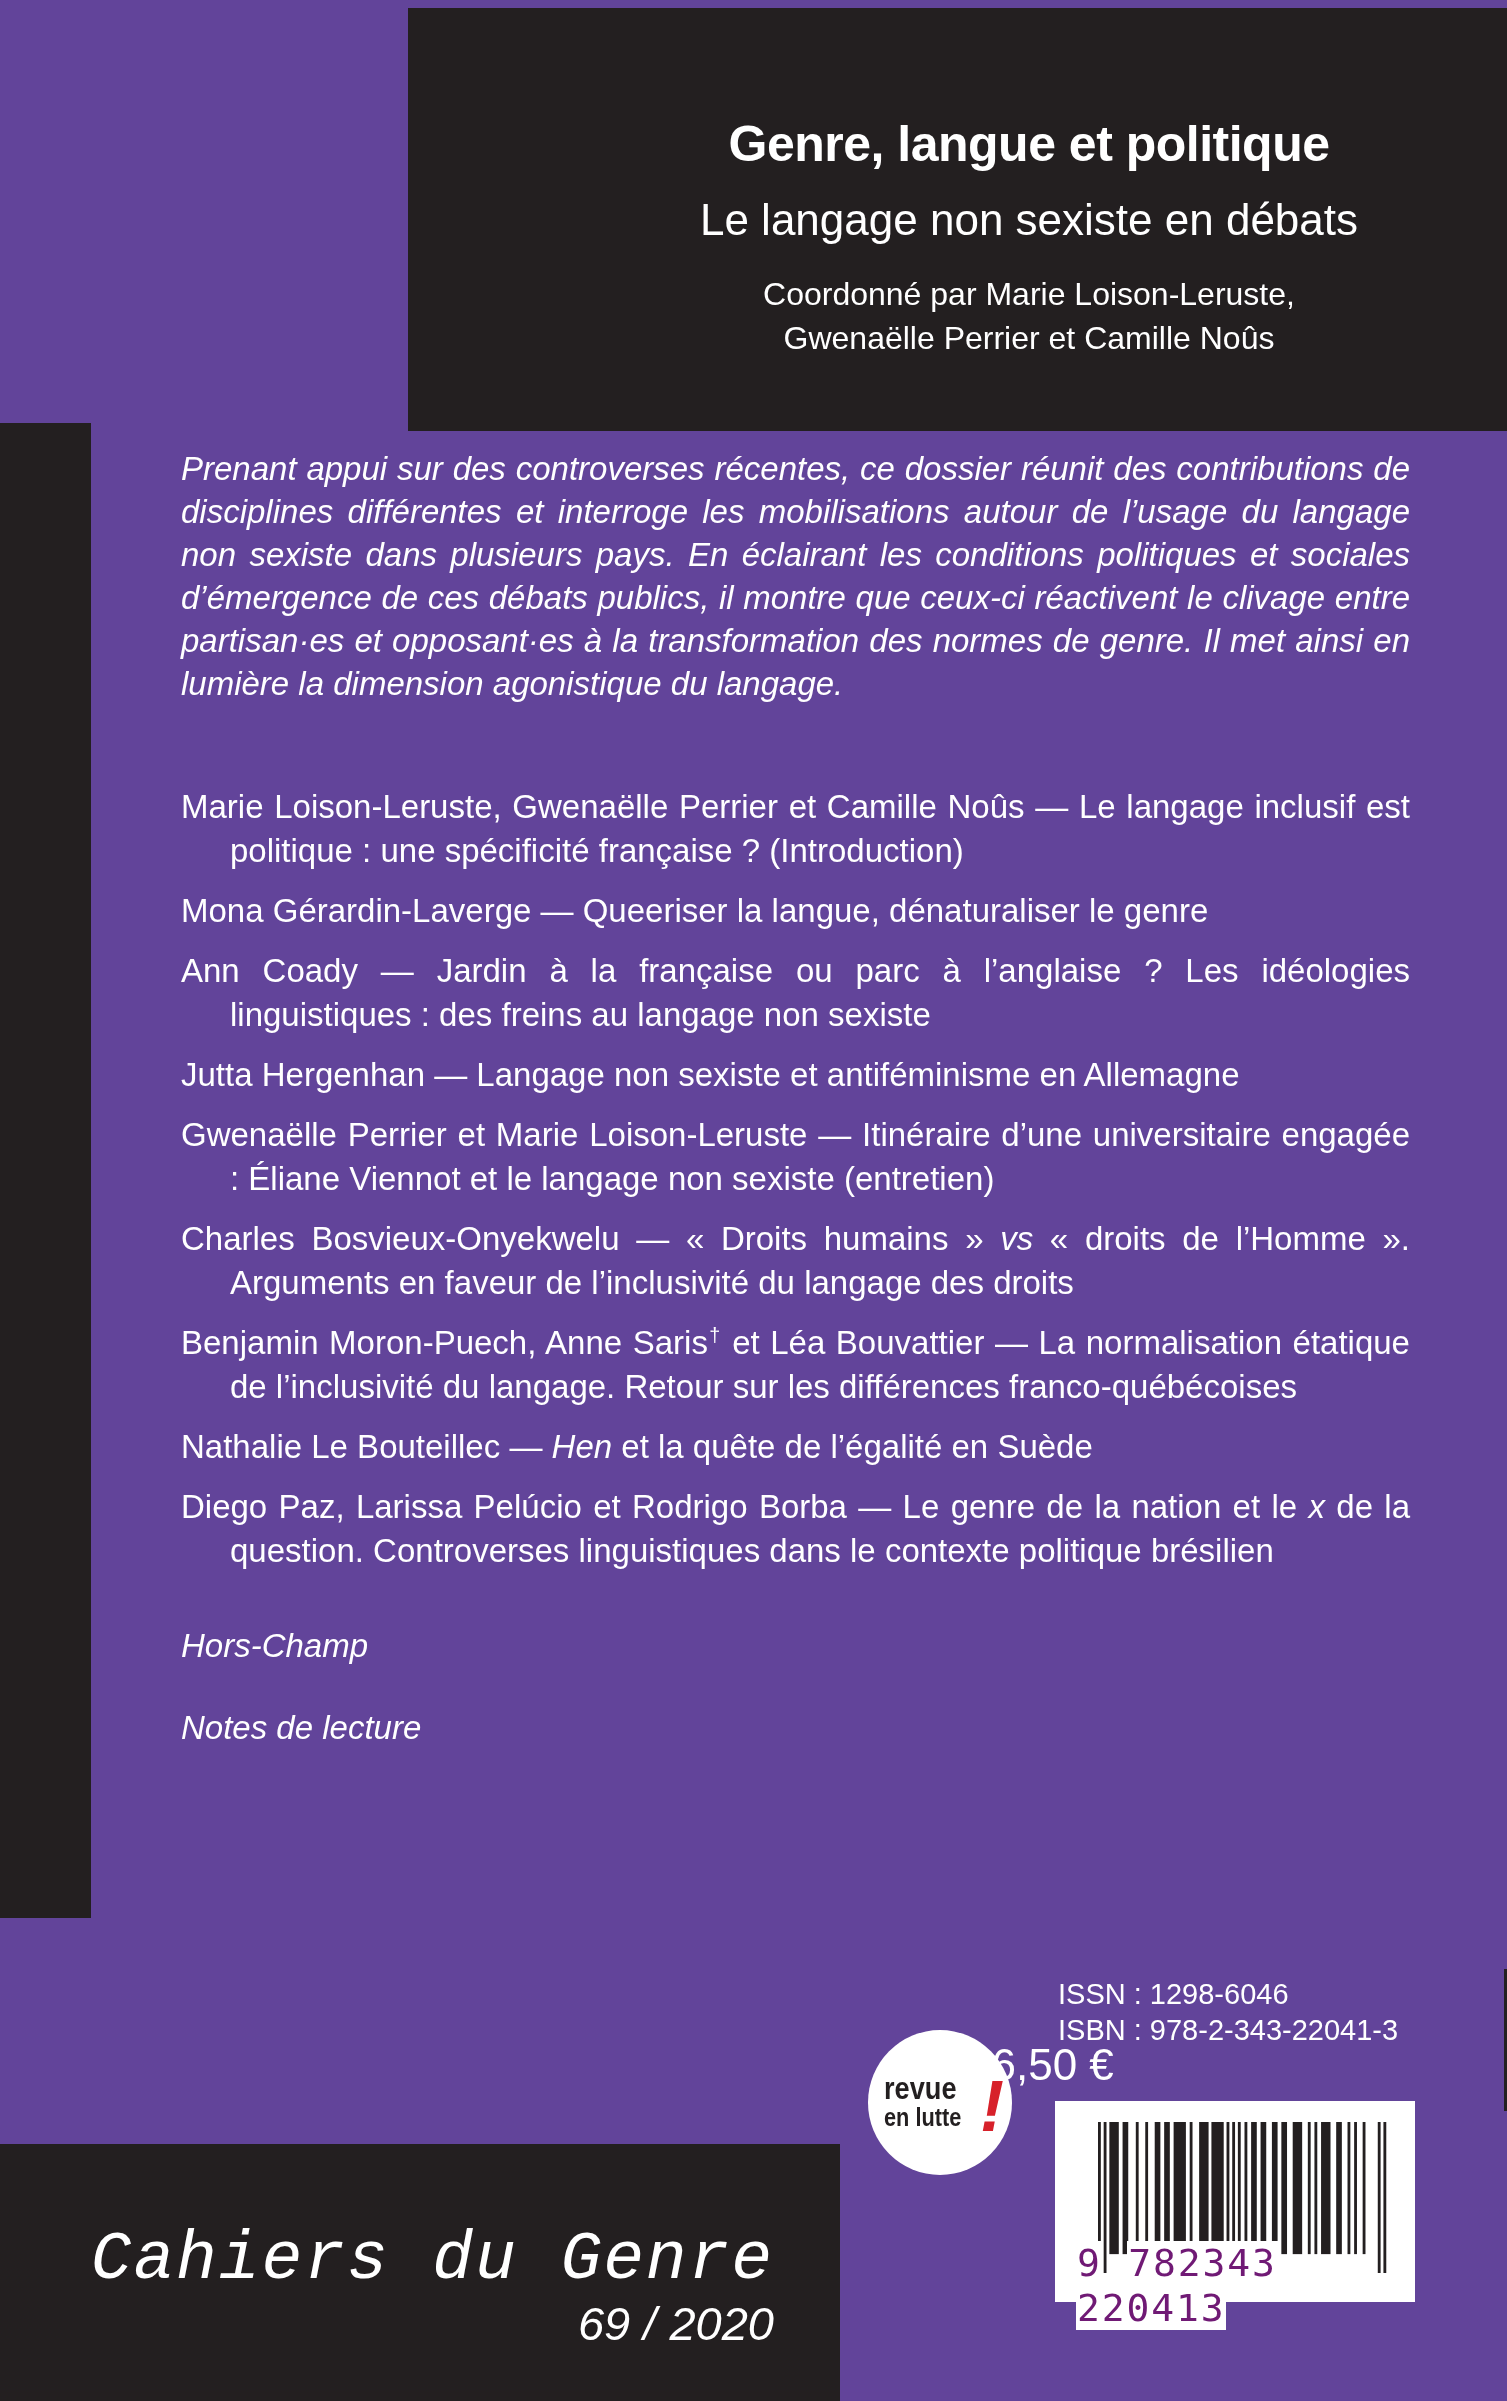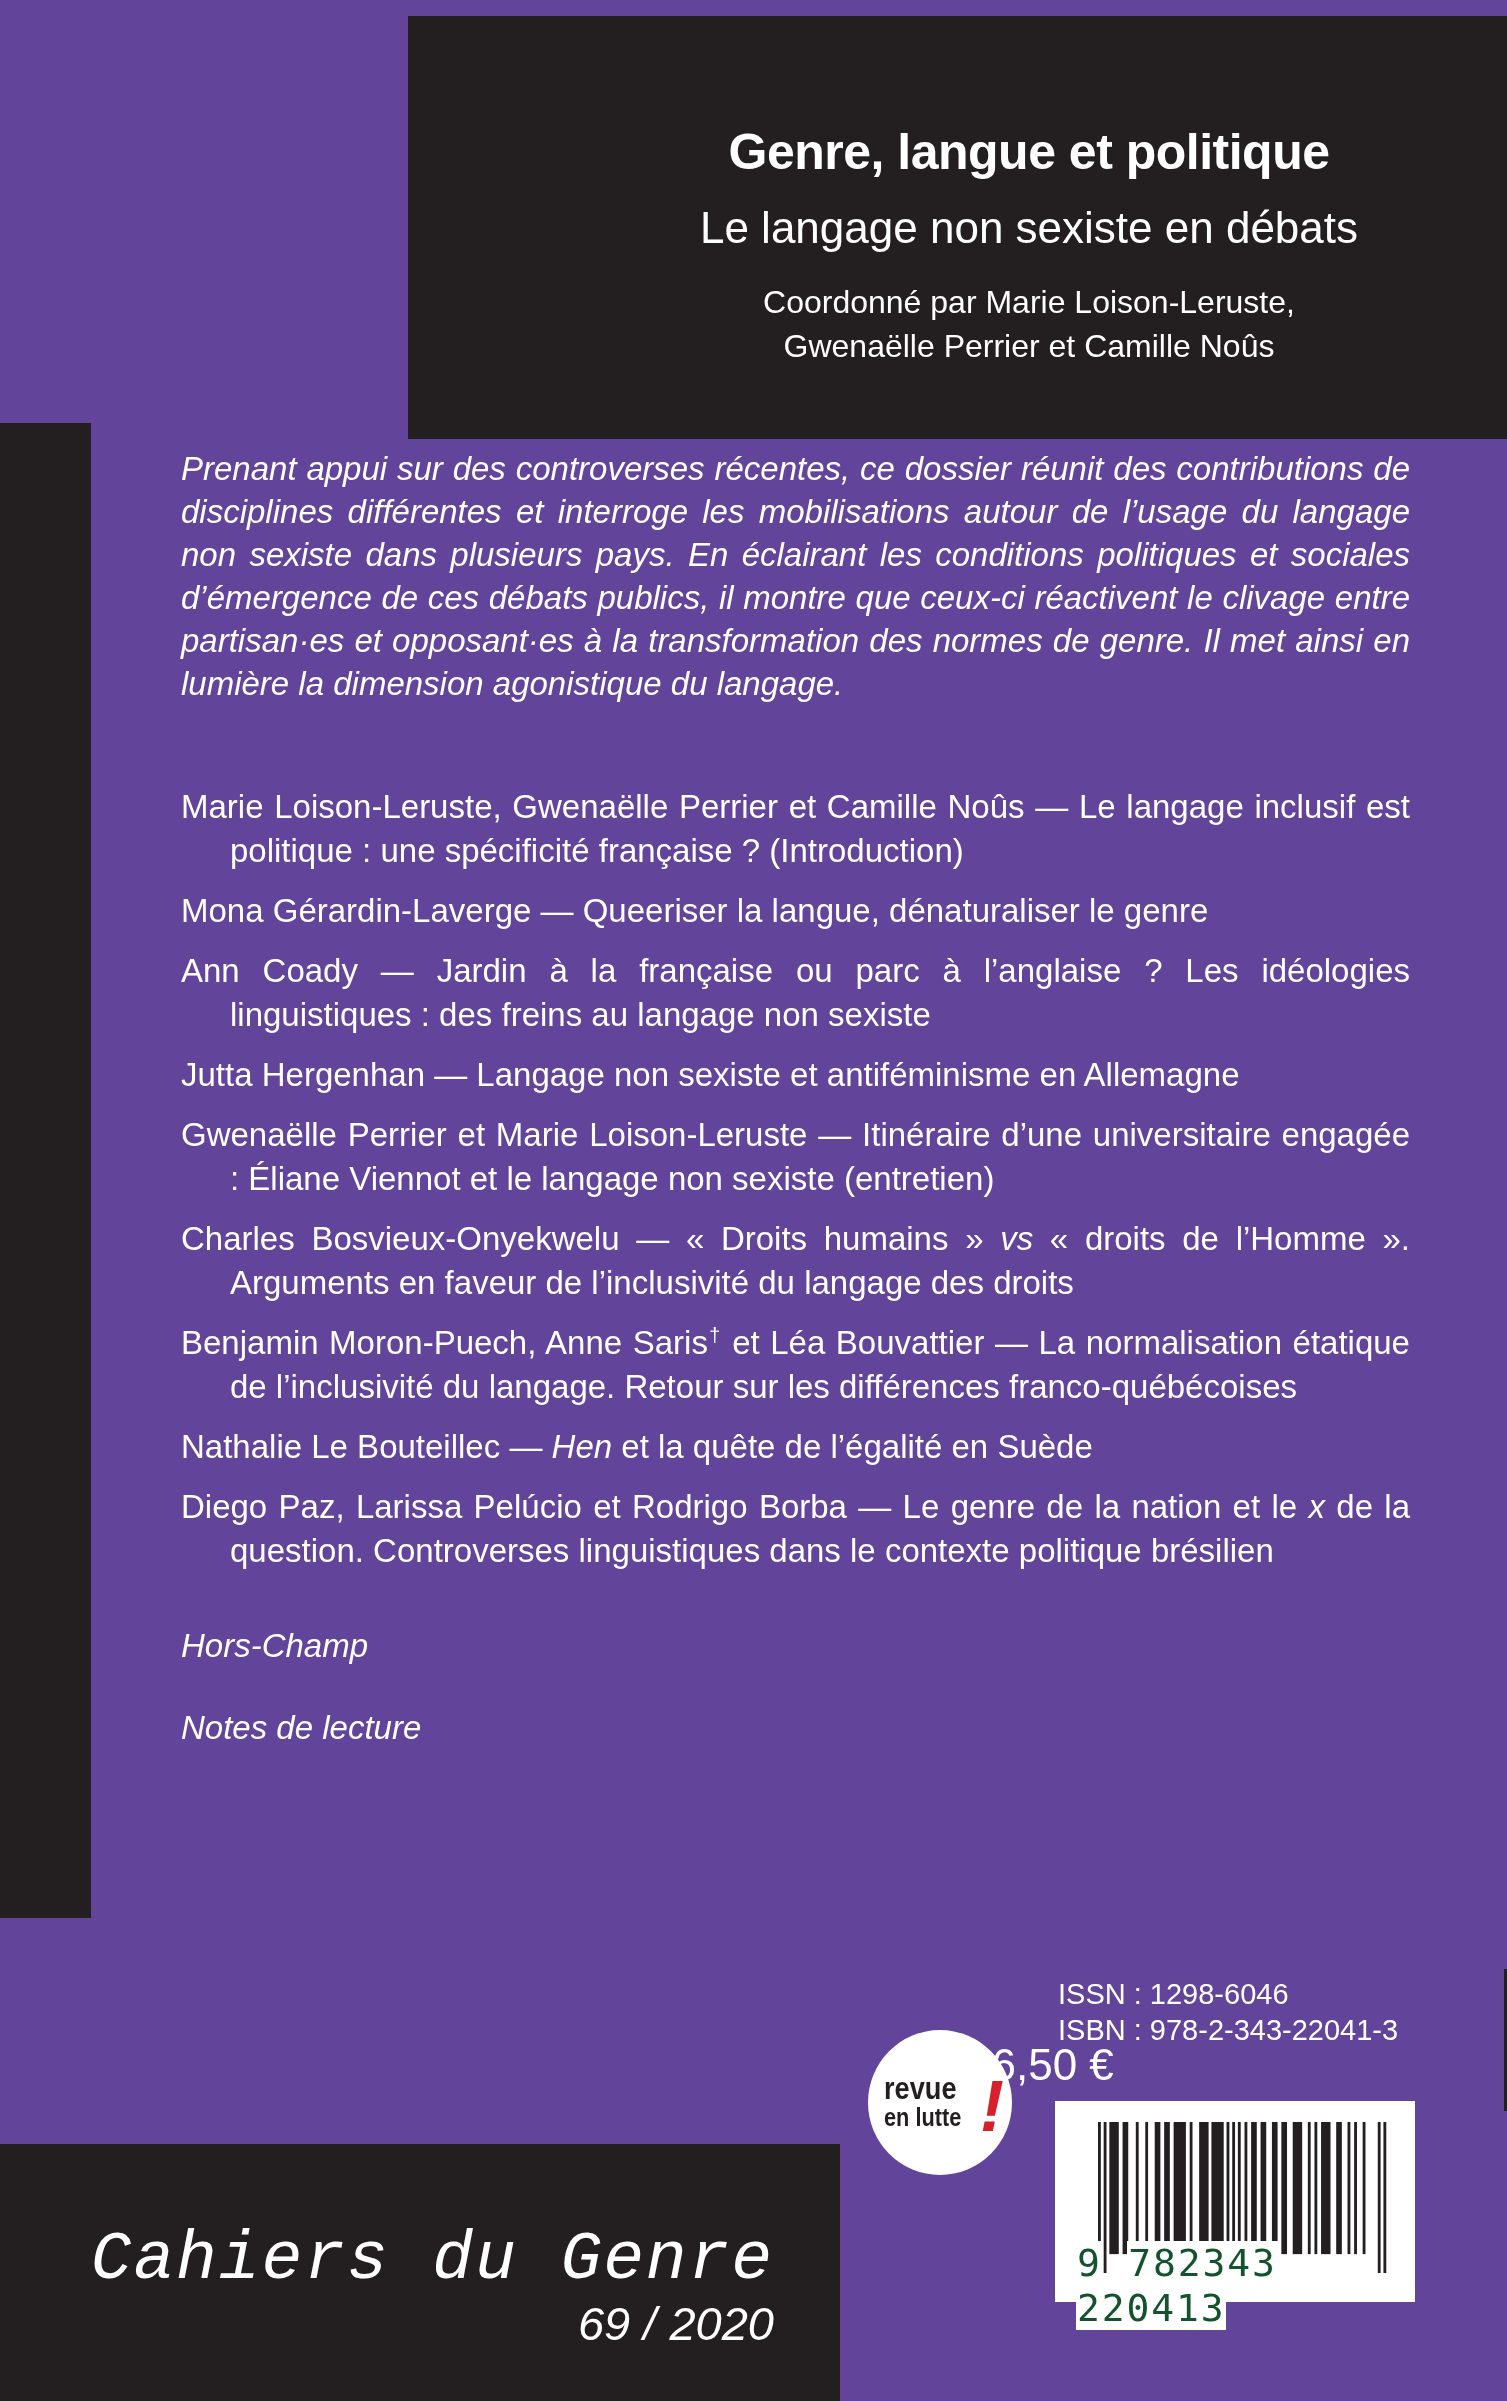--- a/index.html
+++ b/index.html
@@ -4,21 +4,21 @@
 <style>
   html, body { margin: 0; padding: 0; }
   body {
     width: 1508px; height: 2402px;
     background: #62449a;
     position: relative; overflow: hidden;
     font-family: "Liberation Sans", sans-serif;
     color: #ffffff;
   }
   .top-box {
-    position: absolute; left: 408px; top: 16px; width: 1100px; height: 423px;
+    position: absolute; left: 408px; top: 8px; width: 1100px; height: 423px;
     background: #231f20;
   }
   .top-box .inner {
     position: absolute; left: 0; right: 0; top: 106px;
     text-align: center; padding-left: 142px; padding-right: 0;
   }
   .title { font-weight: bold; font-size: 50px; line-height: 61px; letter-spacing: -0.5px; }
   .subtitle { font-size: 44px; line-height: 59px; margin-top: 15px; }
   .coord { font-size: 32px; line-height: 44px; margin-top: 23px; }
   .left-bar {
@@ -78,21 +78,21 @@
   }
   .barcode-box {
     position: absolute; left: 1055px; top: 2101px; width: 360px; height: 201px;
     background: #ffffff;
   }
   .barcode-bars {
     position: absolute; left: 43px; top: 21px; width: 293px; height: 151px;
   }
   .barcode-digits {
     position: absolute; left: 21px; top: 140px; width: 322px;
-    color: #14532d; font-family: "DejaVu Sans Mono", monospace;
+    color: #701a75; font-family: "DejaVu Sans Mono", monospace;
     font-size: 38px; line-height: 45px; letter-spacing: 1.9px;
   }
   .barcode-digits span { background: #fff; padding: 0 0.9px; }
   .edge-strip {
     position: absolute; left: 1504px; top: 1969px; width: 3.8px; height: 142px;
     background: #231f20;
   }
 </style>
 </head>
 <body>

